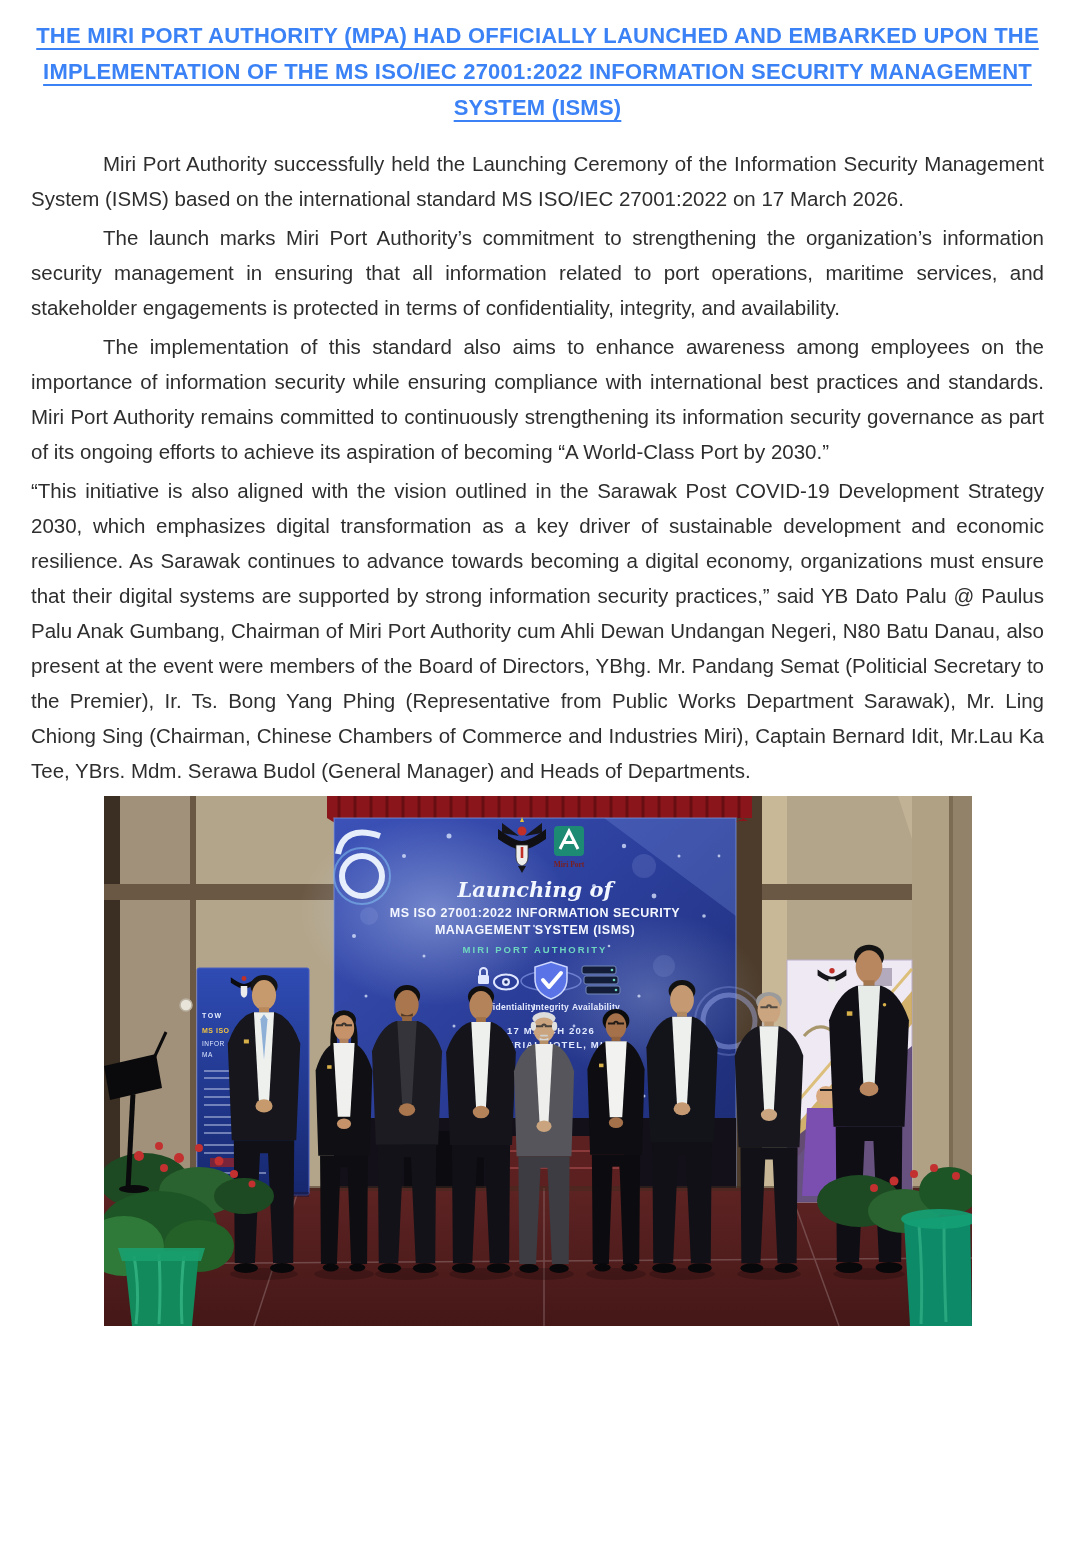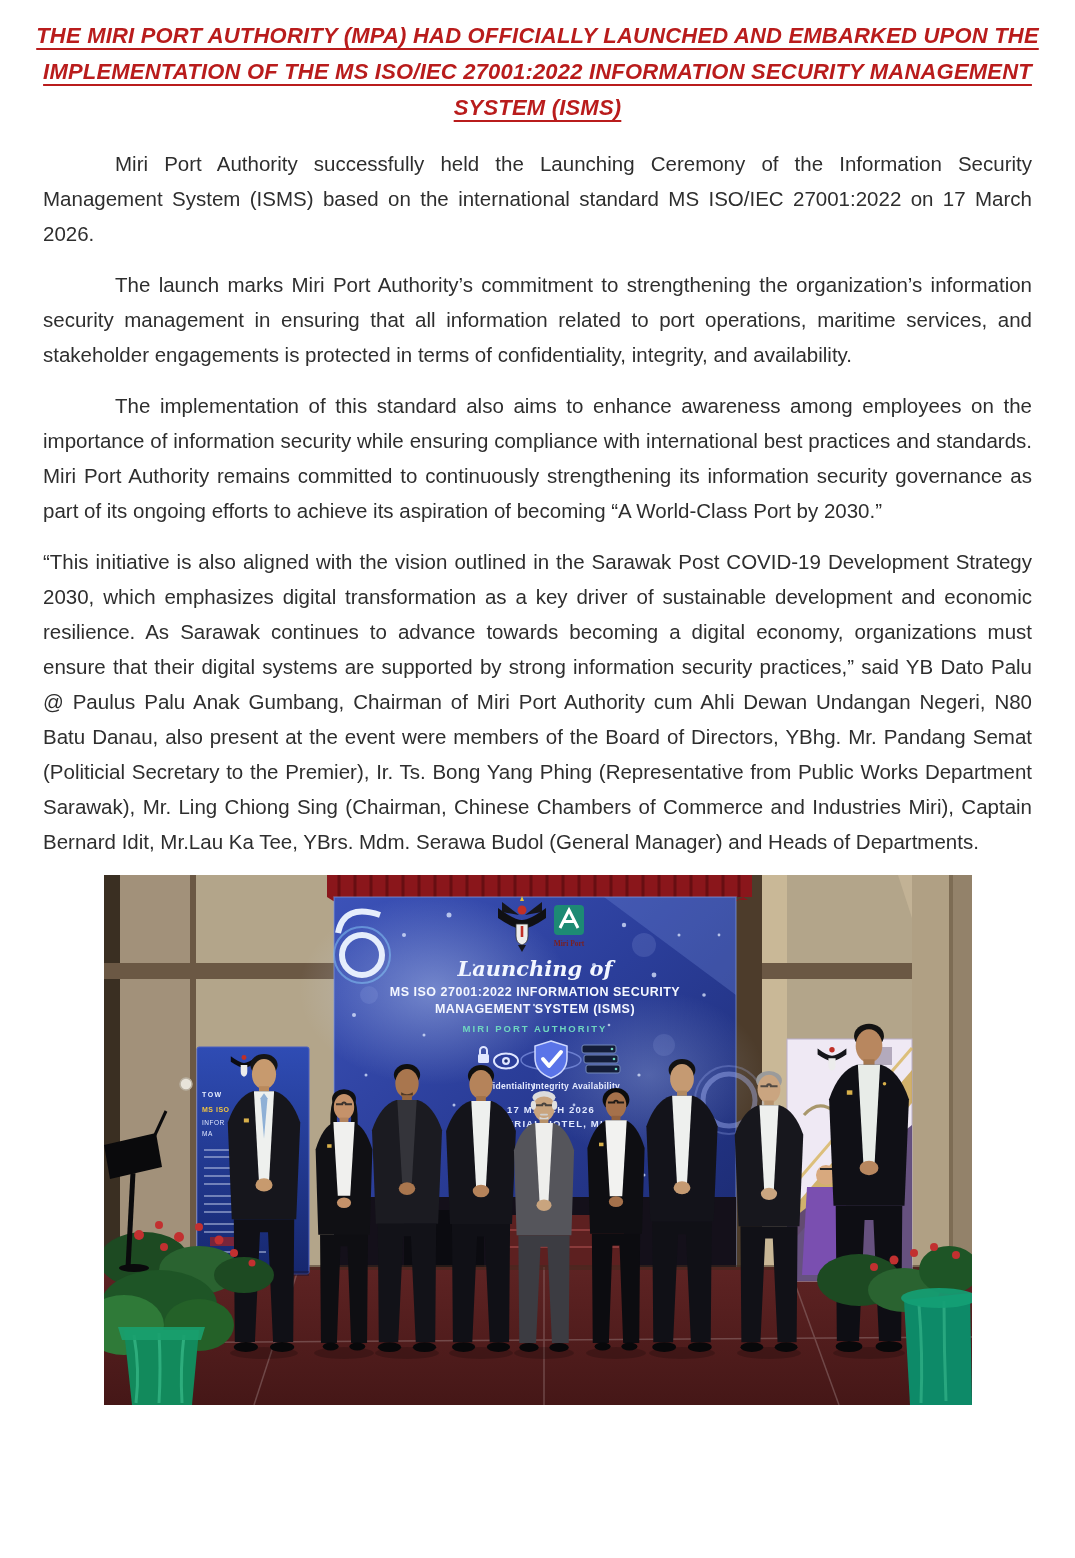--- a/index.html
+++ b/index.html
@@ -1,22 +1,22 @@
 <!DOCTYPE html>
 <html><head>
 <meta charset="utf-8">
 <style>
   html,body{margin:0;padding:0;background:#ffffff;}
   .page{width:1075px;height:1558px;overflow:hidden;background:#fff;
         font-family:"Liberation Sans",sans-serif;box-sizing:border-box;
         padding:18px 27px 0 27px;}
-  h1.doc-title{font-size:22px;line-height:36px;font-weight:bold;color:#b91c1c;
+  h1.doc-title{font-size:22px;line-height:36px;font-weight:bold;color:#3b82f6;
         text-align:center;margin:0 0 20px 0;text-decoration:underline;
-        text-underline-offset:5px;letter-spacing:.2px;font-style:italic;}
-  .doc-body p{font-size:20.5px;line-height:35px;color:#2e2e2e;margin:16px;
+        text-underline-offset:5px;letter-spacing:.2px;}
+  .doc-body p{font-size:20.5px;line-height:35px;color:#2e2e2e;margin:4px;
         text-align:justify;}
   .doc-body p.indent{text-indent:72px;}
   figure.event-photo{margin:8px auto 0 auto;width:868px;padding:0;}
   figure.event-photo svg{display:block;}
   .scr-t1{font:bold 12.5px "Liberation Sans",sans-serif;letter-spacing:.5px;fill:#f4f7ff;}
   .scr-org{font:bold 9.5px "Liberation Sans",sans-serif;letter-spacing:2px;fill:#6fd6c0;}
   .scr-script{font:italic bold 21px "DejaVu Serif",serif;fill:#f2f6ff;}
   .scr-label{font:bold 8.5px "Liberation Sans",sans-serif;fill:#e6ebff;letter-spacing:.3px;}
   .scr-date{font:bold 9.5px "Liberation Sans",sans-serif;fill:#e0e8ff;letter-spacing:1.2px;}
   .ban-frag{font:bold 7px "Liberation Sans",sans-serif;fill:#e8efff;letter-spacing:1.5px;}

